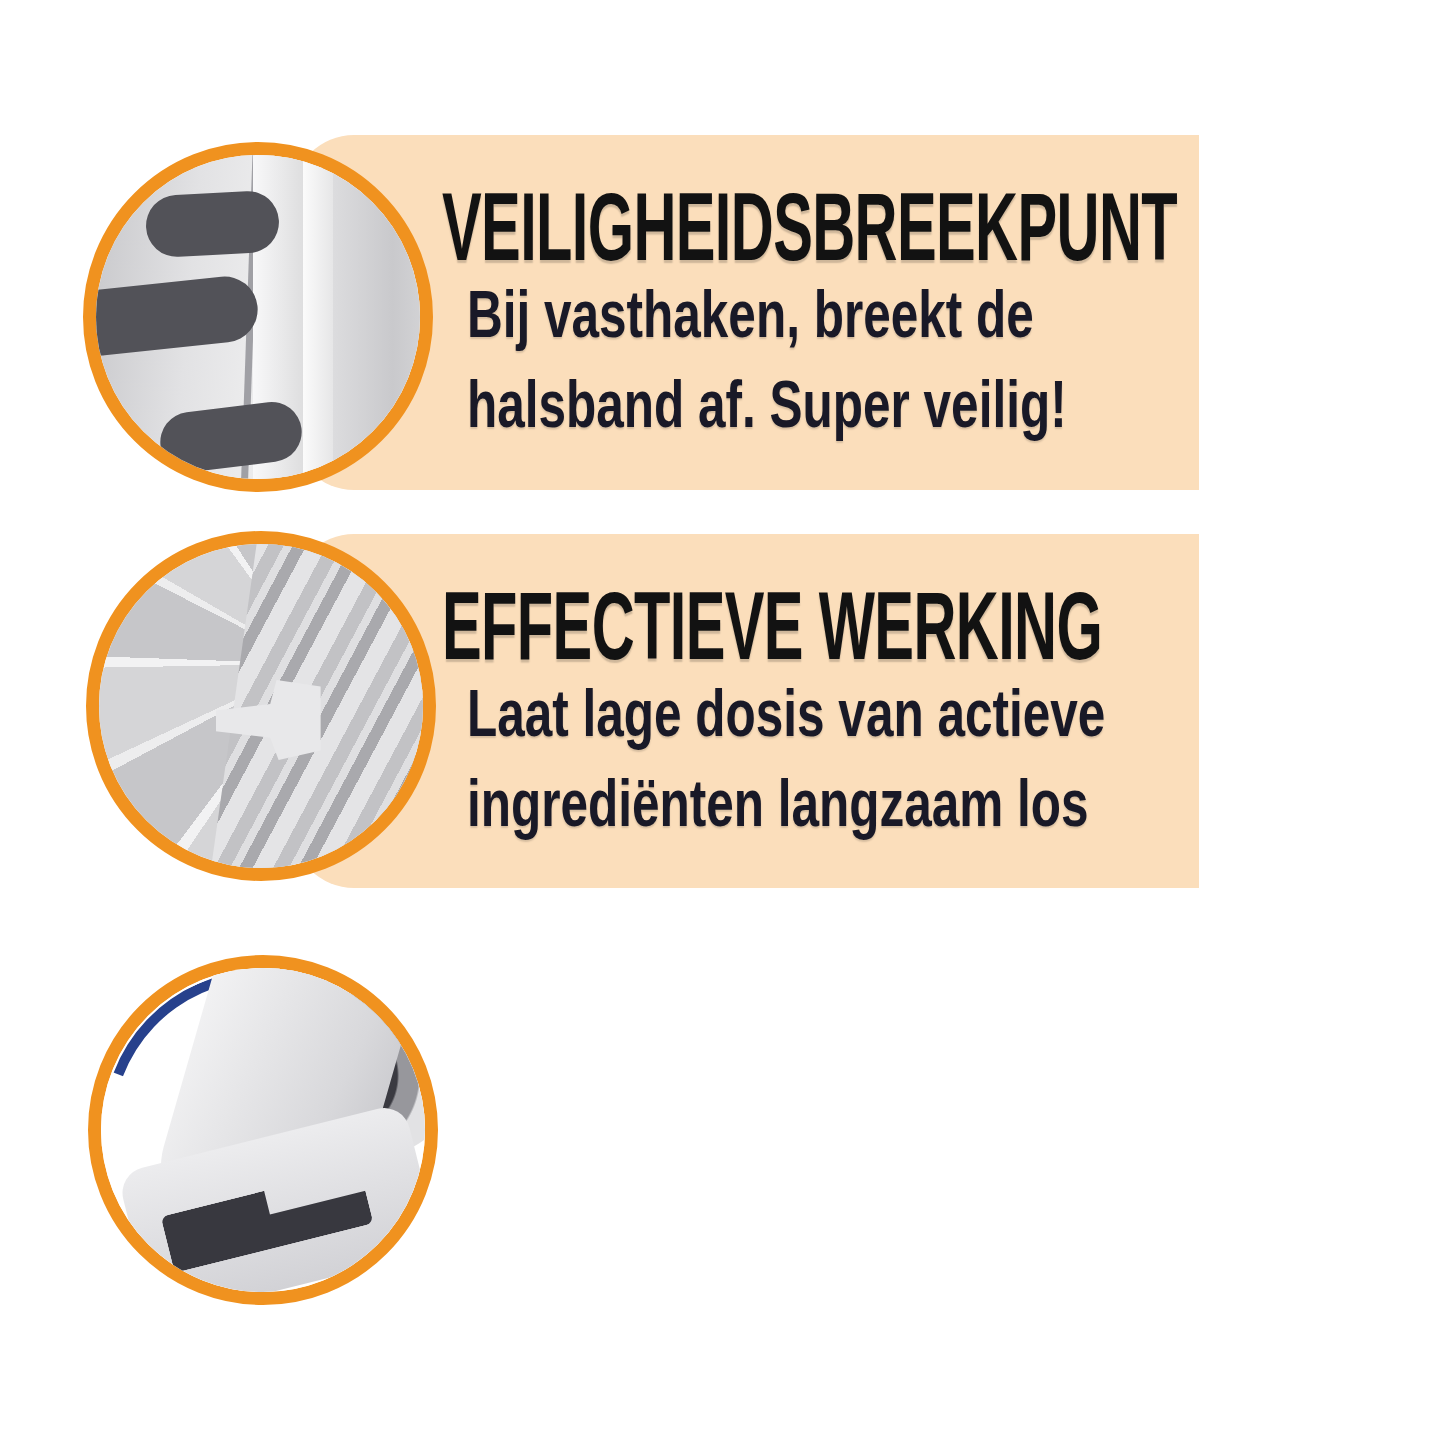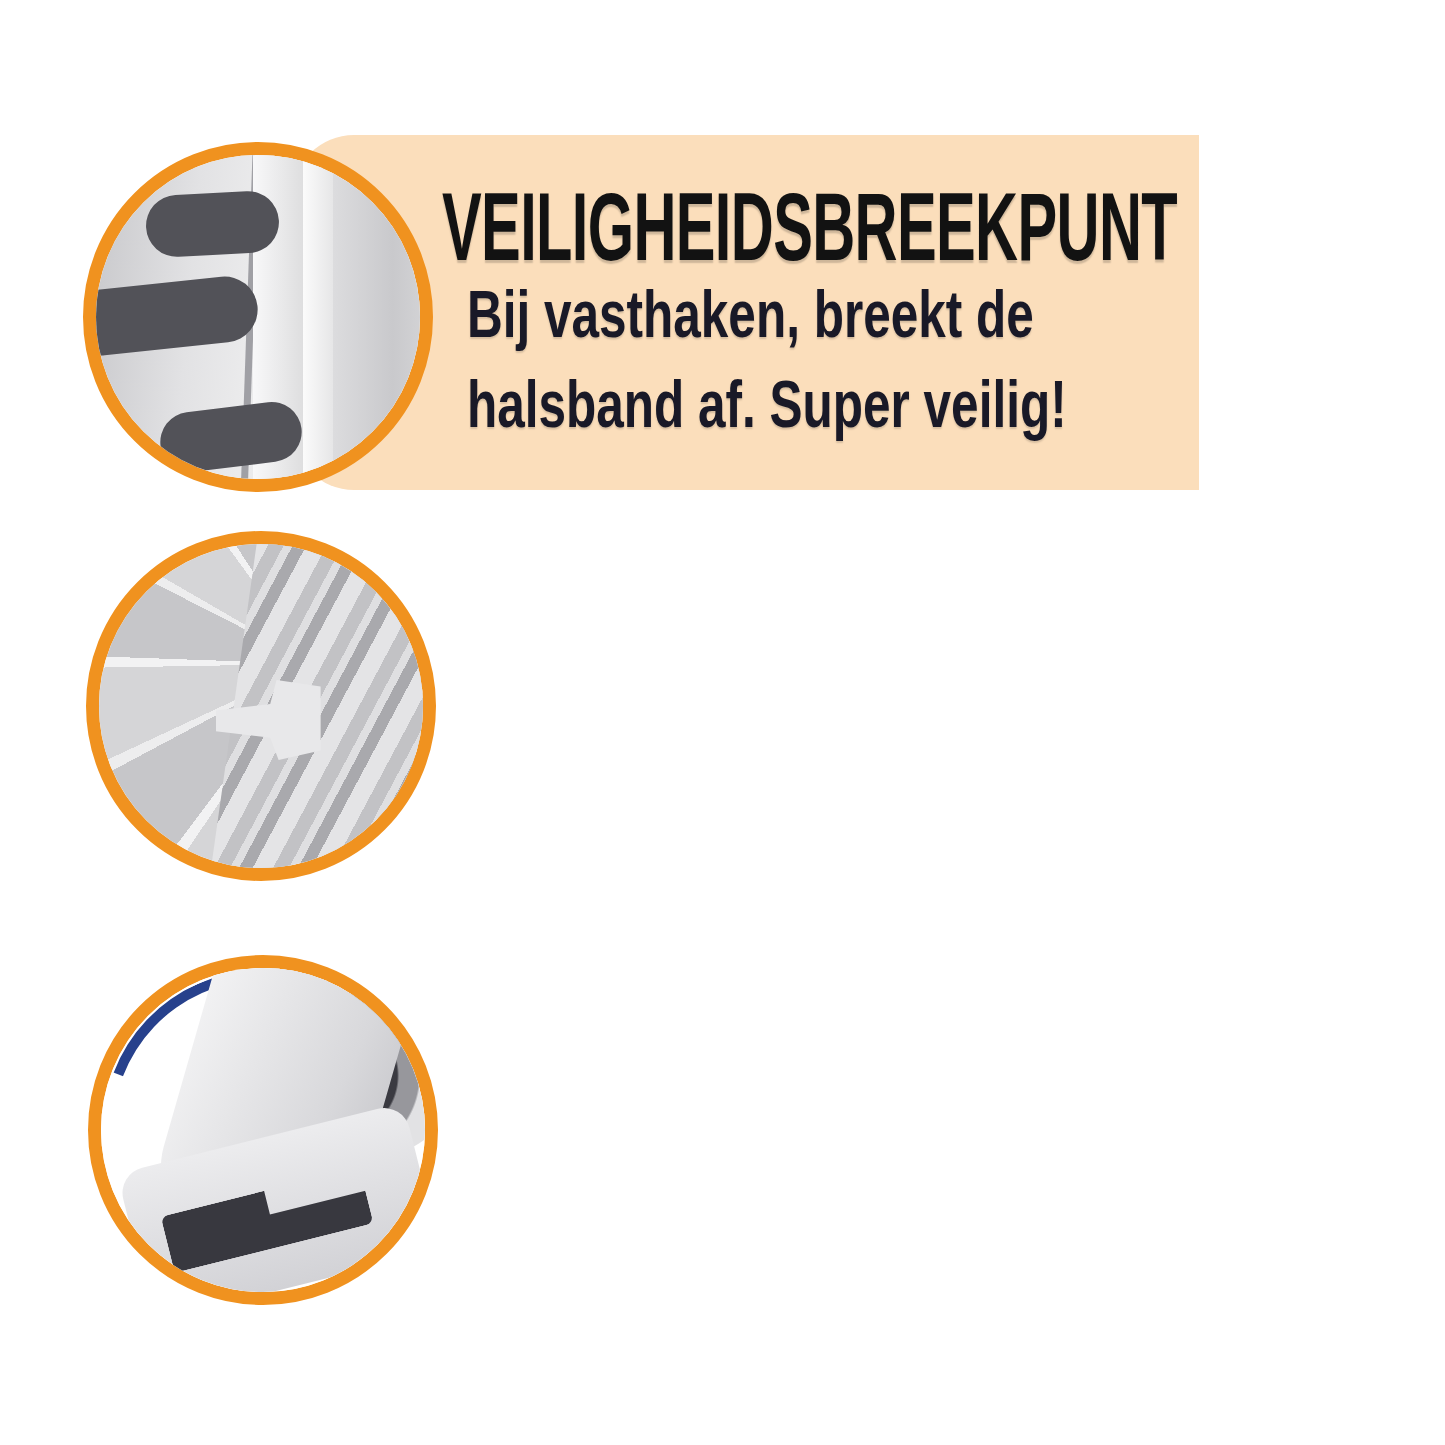--- a/index.html
+++ b/index.html
@@ -94,20 +94,27 @@
     <div class="c1-base"></div>
     <div class="c1-groove"></div>
     <div class="c1-strip"></div>
     <div class="c1-strip2"></div>
     <div class="c1-right"></div>
     <div class="c1-pad top"></div>
     <div class="c1-pad mid"></div>
     <div class="c1-pad bot"></div>
   </div>
 
+  <div class="card c2">
+    <h2 class="card-title">EFFECTIEVE WERKING</h2>
+    <p class="card-body">
+      <span>Laat lage dosis van actieve</span><br>
+      <span>ingrediënten langzaam los</span>
+    </p>
+  </div>
   <div class="photo p2">
     <div class="c2-fan"></div>
     <div class="c2-ridges"></div>
     <div class="c2-tab"></div>
   </div>
 
   <div class="photo p3">
     <div class="c3-base"></div>
     <div class="c3-arc"></div>
     <div class="c3-roll"></div>

